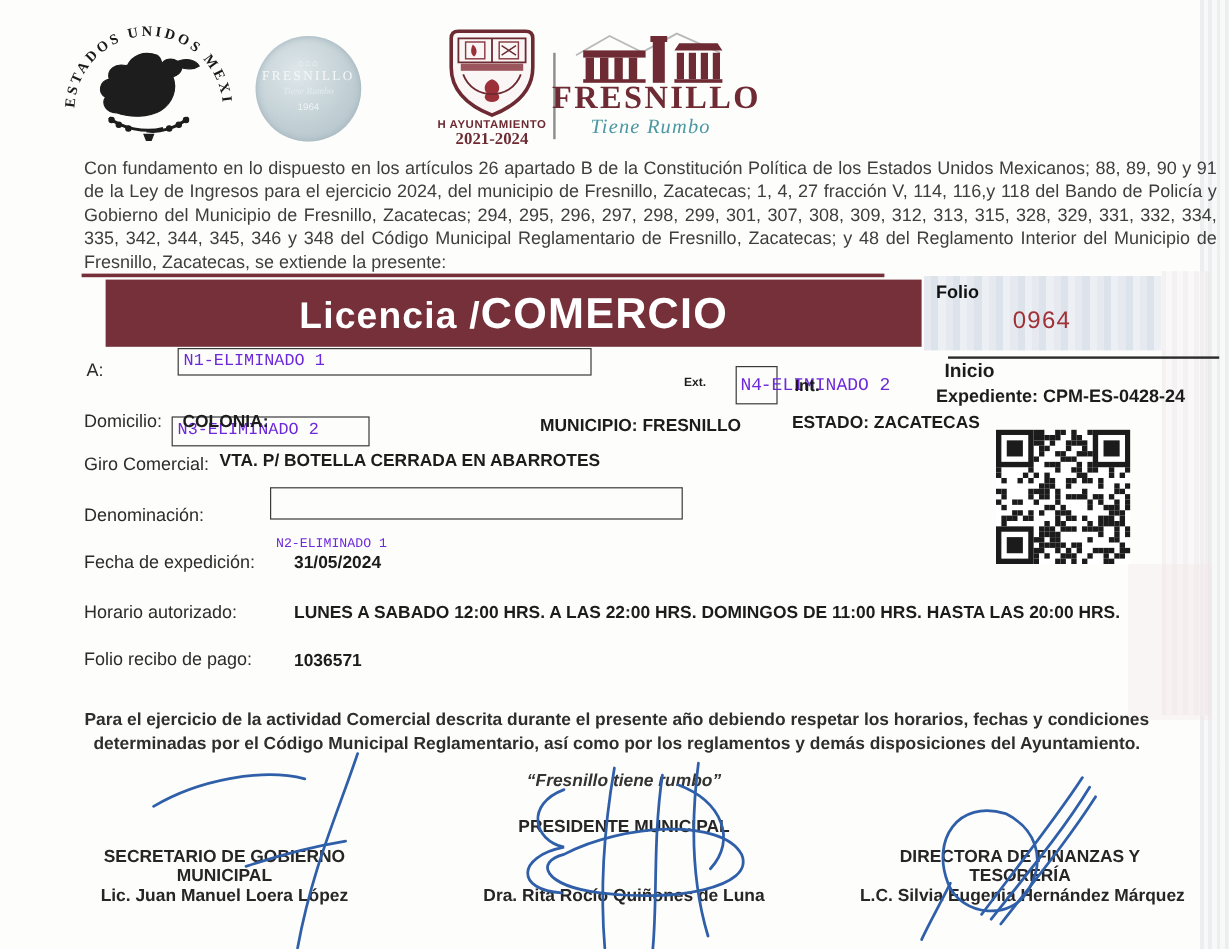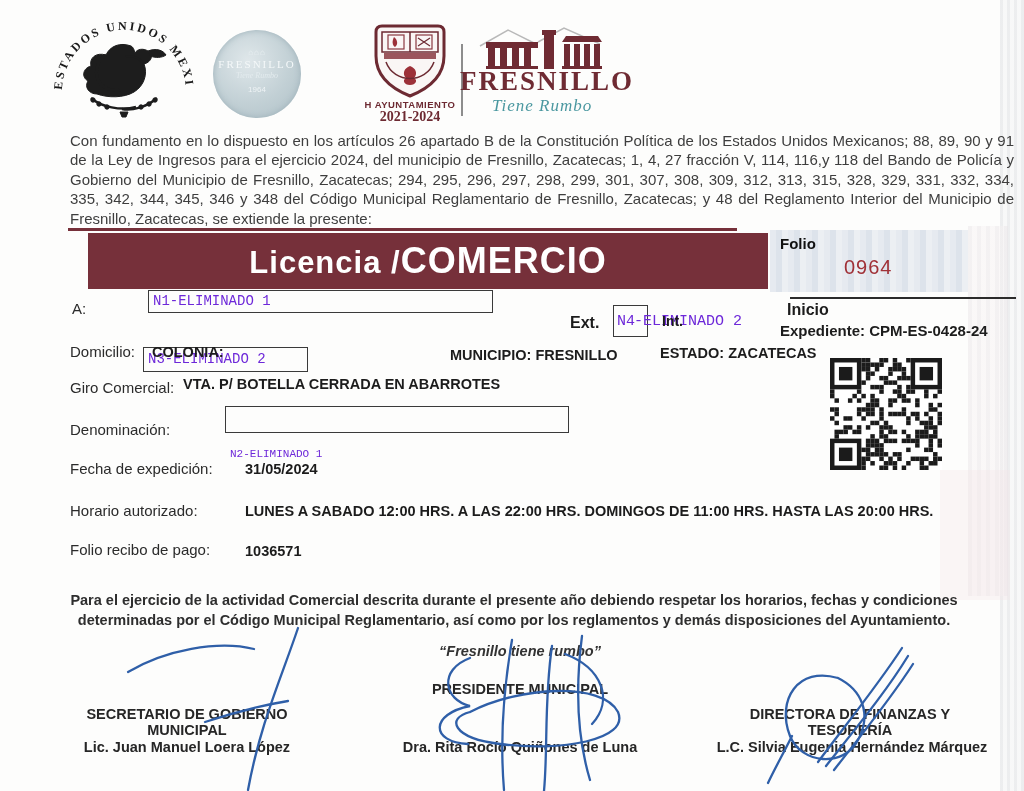--- a/index.html
+++ b/index.html
@@ -164,21 +164,21 @@
   </div>
 
   <div class="abs lbl" style="left:72px;top:300px;">A:</div>
   <div class="abs fbox" style="left:148px;top:290px;width:343px;height:21px;">
     <span class="mono" style="position:absolute;left:4px;top:2px;">N1-ELIMINADO 1</span>
   </div>
   <div class="abs fbox" style="left:143px;top:315px;width:163px;height:23px;margin-top:32px;">
     <span class="mono" style="position:absolute;left:4px;top:3px;">N3-ELIMINADO 2</span>
   </div>
 
-  <div class="abs blbl" style="left:570px;top:314px;font-size:16px;">Ext.</div>
+  <div class="abs blbl" style="left:570px;top:314px;font-size:10px;">Ext.</div>
   <div class="abs fbox" style="left:613px;top:305px;width:33px;height:30px;">
     <span class="mono" style="position:absolute;left:3px;top:7px;font-size:15px;">N4</span>
   </div>
   <span class="abs mono" style="left:634px;top:313px;font-size:15px;">-ELIMINADO 2</span>
   <div class="abs blbl" style="left:662px;top:313px;font-size:14px;">Int.</div>
 
   <div class="abs inicio-line"></div>
   <div class="abs blbl" style="left:787px;top:301px;font-size:16px;">Inicio</div>
   <div class="abs blbl" style="left:780px;top:322px;font-size:15px;">Expediente: CPM-ES-0428-24</div>
 

